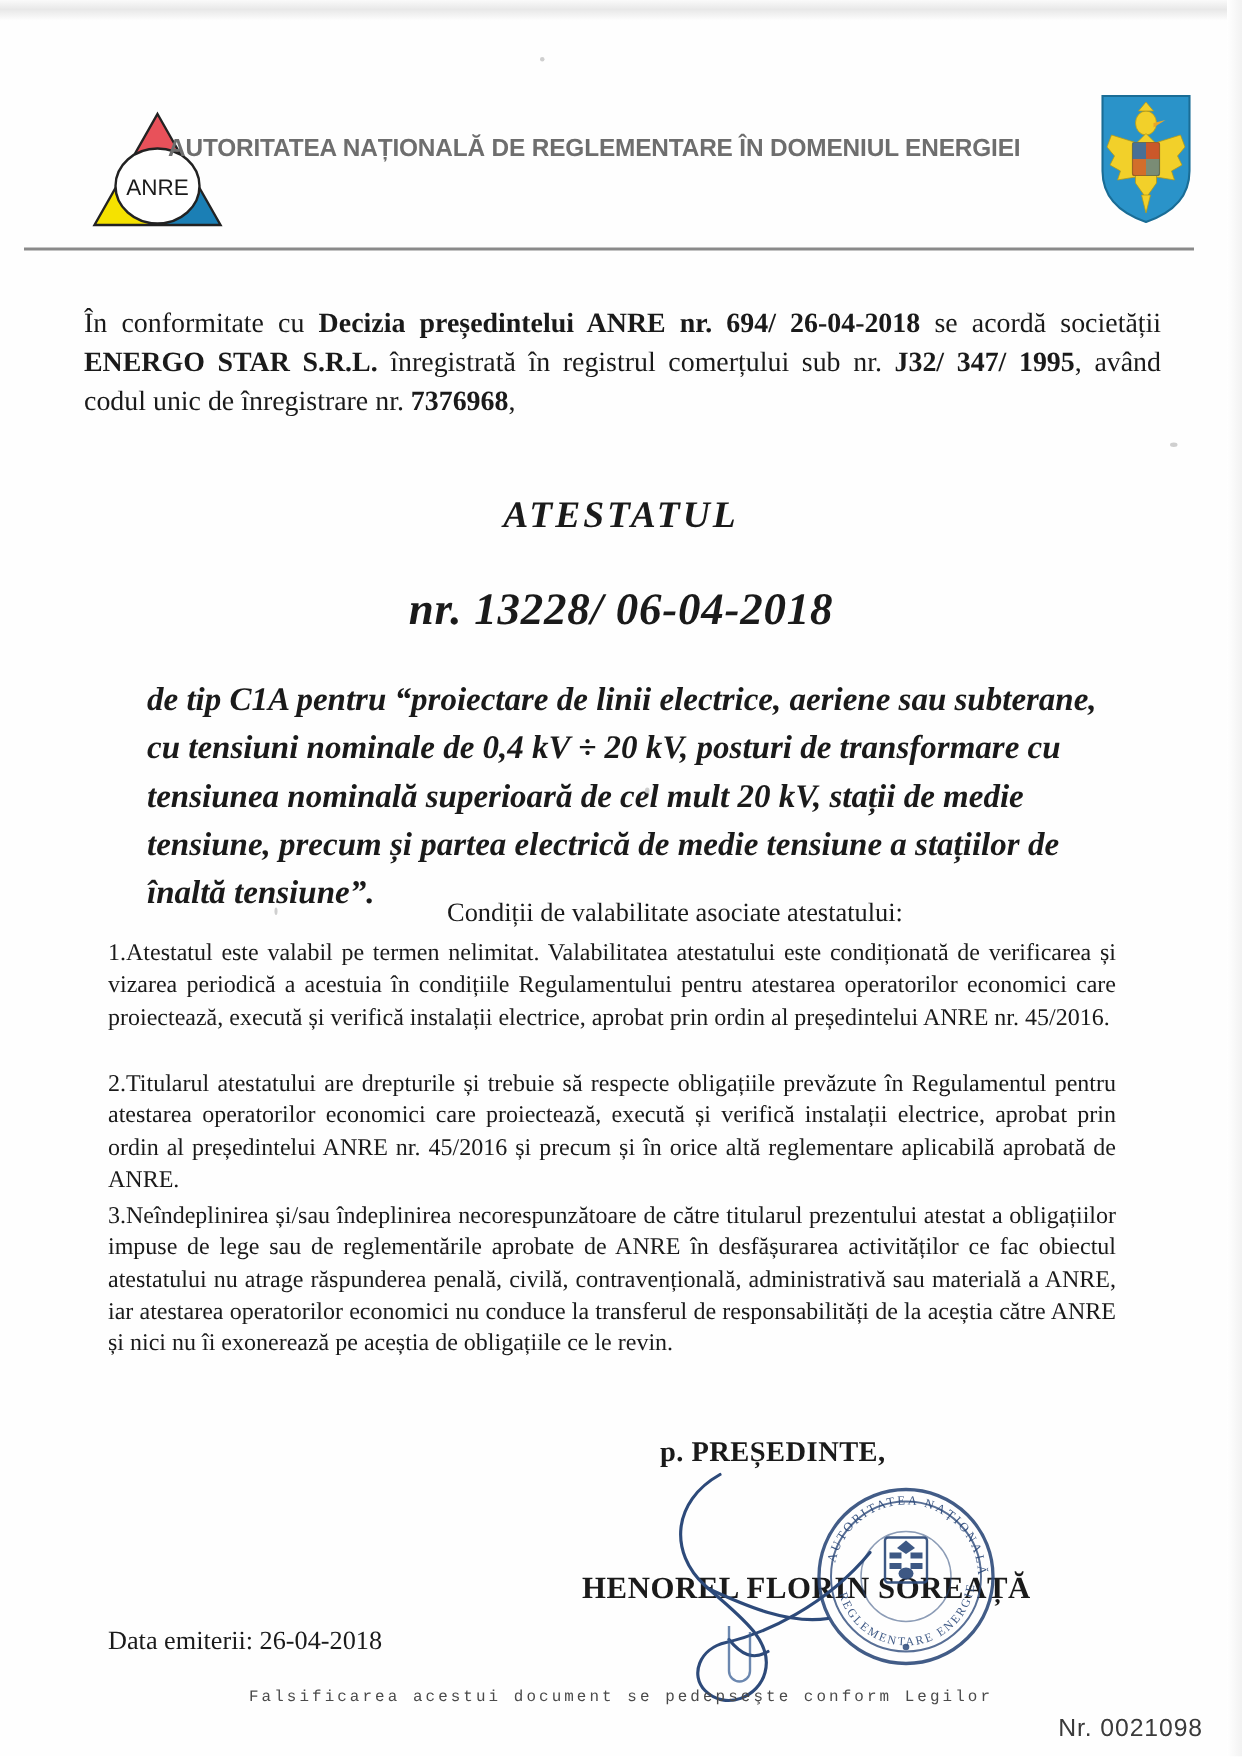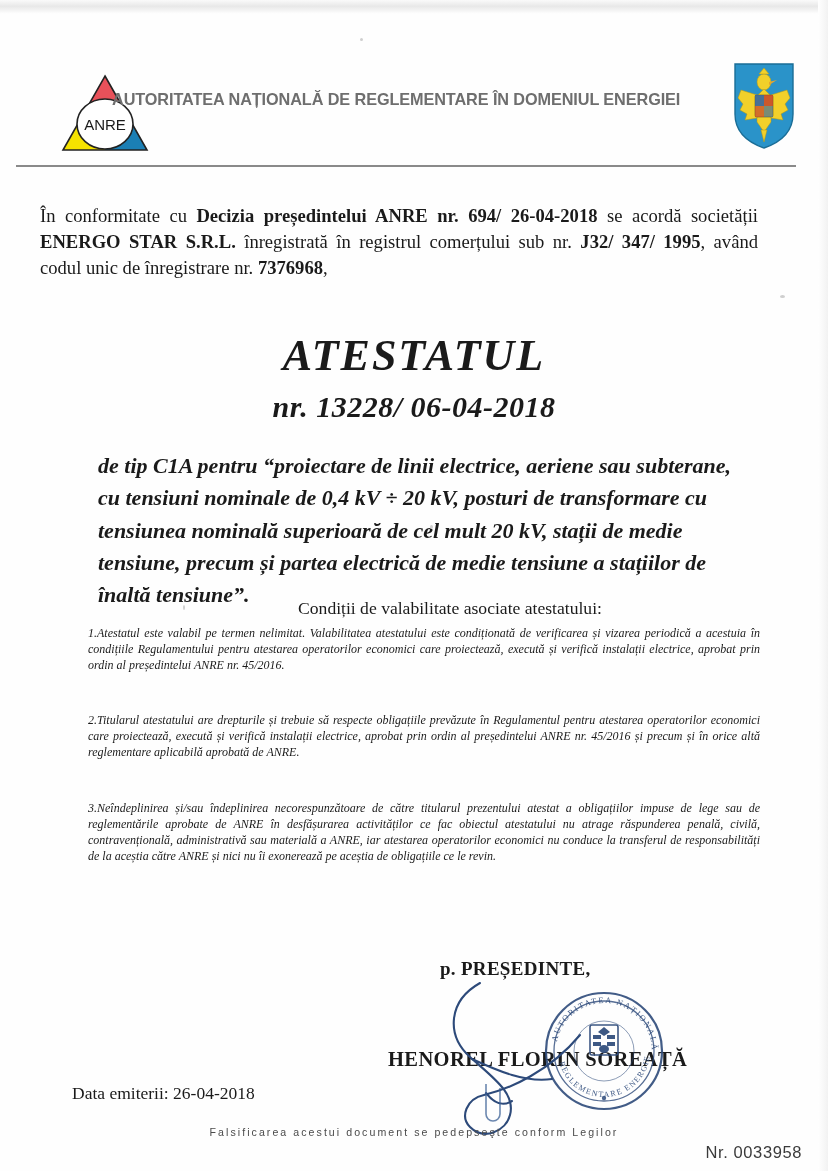--- a/index.html
+++ b/index.html
@@ -80,35 +80,35 @@
 
   
   .content {
     position: absolute;
     left: 0; top: 0;
     width: 828px;
   }
 
   .intro {
     position: absolute;
-    left: 40px; top: 203px;
+    left: 56px; top: 203px;
     width: 718px;
     font-size: 18.6px;
     line-height: 1.40;
     text-align: justify;
     text-justify: inter-word;
   }
   .intro b { font-weight: bold; }
 
   .title-main {
     position: absolute;
     left: 0; top: 330px;
     width: 828px;
     text-align: center;
-    font-size: 44px;
+    font-size: 25px;
     font-weight: bold;
     font-style: italic;
     letter-spacing: 2px;
   }
 
   .title-number {
     position: absolute;
     left: 0; top: 390px;
     width: 828px;
     text-align: center;
@@ -133,27 +133,26 @@
     position: absolute;
     left: 0; top: 598px;
     width: 828px;
     text-align: center;
     font-size: 17.6px;
     margin-left: 36px;
   }
 
   .cond {
     position: absolute;
-    left: 88px;
+    left: 72px;
     width: 672px;
-    font-size: 12px;
+    font-size: 16px;
     line-height: 1.335;
     text-align: justify;
     text-justify: inter-word;
-    font-style: italic;
   }
   .cond-1 { top: 625px; }
   .cond-2 { top: 712px; }
   .cond-3 { top: 800px; }
 
   
   .sig-title {
     position: absolute;
     left: 440px; top: 958px;
     font-size: 19px;
@@ -194,21 +193,21 @@
     position: absolute;
     left: 72px; top: 1083px;
     font-size: 17.5px;
   }
 
   .warning {
     position: absolute;
     left: 0; top: 1126px;
     width: 828px;
     text-align: center;
-    font-family: Liberation Sans, sans-serif;
+    font-family: Liberation Mono, monospace;
     font-size: 10.6px;
     letter-spacing: 2.05px;
     color: #4a4a4a;
   }
 
   .serial {
     position: absolute;
     right: 26px; top: 1143px;
     font-family: "Liberation Sans", sans-serif;
     font-size: 16.5px;
@@ -340,20 +339,20 @@
   <div class="paperclip">
     <svg width="26" height="46" viewBox="0 0 26 46">
       <path d="M6 2 L6 32 A7 7 0 0 0 20 32 L20 6" fill="none" stroke="#3a5f94" stroke-width="1.6" opacity="0.75"></path>
     </svg>
   </div>
 
   <div class="issue-date">Data emiterii: 26-04-2018</div>
 
   <div class="warning">Falsificarea acestui document se pedepseşte conform Legilor</div>
 
-  <div class="serial">Nr. 0033958</div>
+  <div class="serial">Nr. 0021098</div>
 
   <div class="speck" style="left:360px; top:38px; width:3px; height:3px;"></div>
   <div class="speck" style="left:780px; top:295px; width:5px; height:3px;"></div>
   <div class="speck" style="left:430px; top:525px; width:3px; height:4px;"></div>
   <div class="speck" style="left:183px; top:605px; width:2px; height:5px;"></div>
 
 </div>
 
 </body></html>

